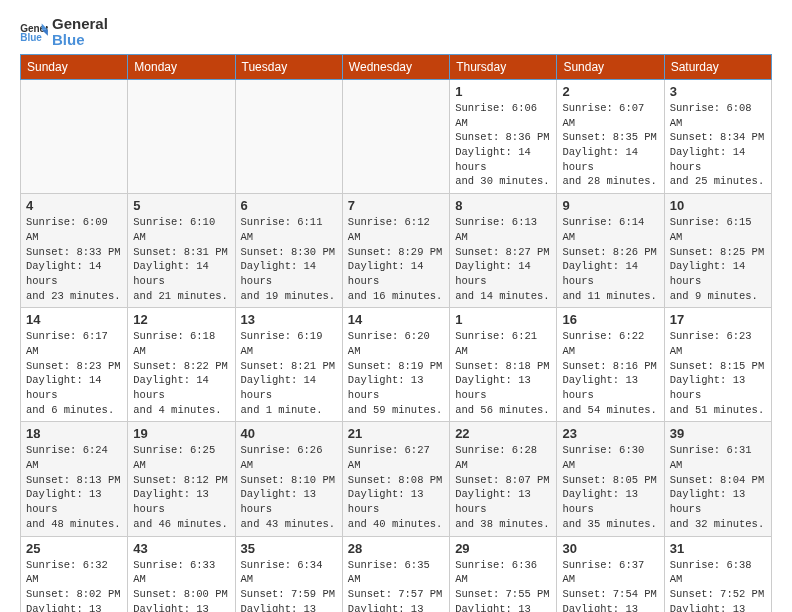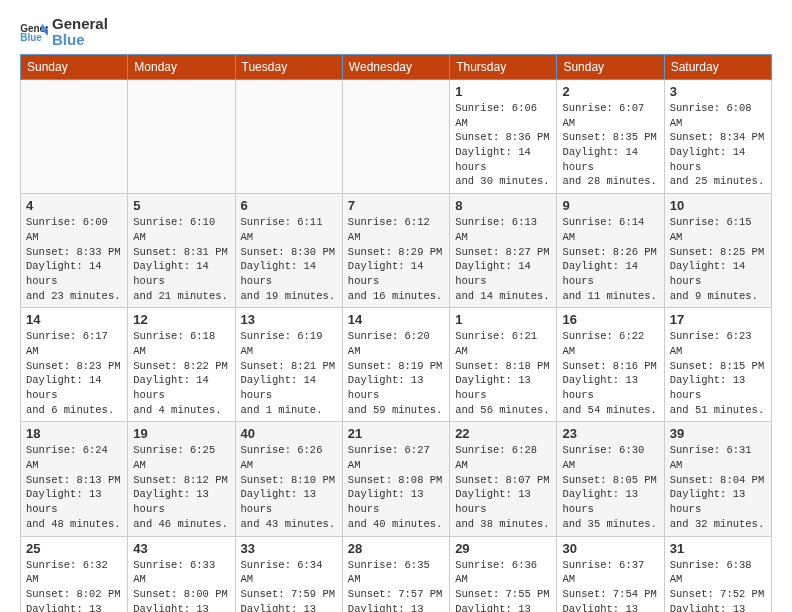--- a/index.html
+++ b/index.html
@@ -217,21 +217,21 @@
       <tr>
         <td>
           <span class="day-number">25</span>
           <div class="day-info">Sunrise: 6:32 AM<br>Sunset: 8:02 PM<br>Daylight: 13 hours<br>and 30 minutes.</div>
         </td>
         <td>
           <span class="day-number">43</span>
           <div class="day-info">Sunrise: 6:33 AM<br>Sunset: 8:00 PM<br>Daylight: 13 hours<br>and 27 minutes.</div>
         </td>
         <td>
-          <span class="day-number">33</span>
+          <span class="day-number">35</span>
           <div class="day-info">Sunrise: 6:34 AM<br>Sunset: 7:59 PM<br>Daylight: 13 hours<br>and 24 minutes.</div>
         </td>
         <td>
           <span class="day-number">28</span>
           <div class="day-info">Sunrise: 6:35 AM<br>Sunset: 7:57 PM<br>Daylight: 13 hours<br>and 21 minutes.</div>
         </td>
         <td>
           <span class="day-number">29</span>
           <div class="day-info">Sunrise: 6:36 AM<br>Sunset: 7:55 PM<br>Daylight: 13 hours<br>and 19 minutes.</div>
         </td>

